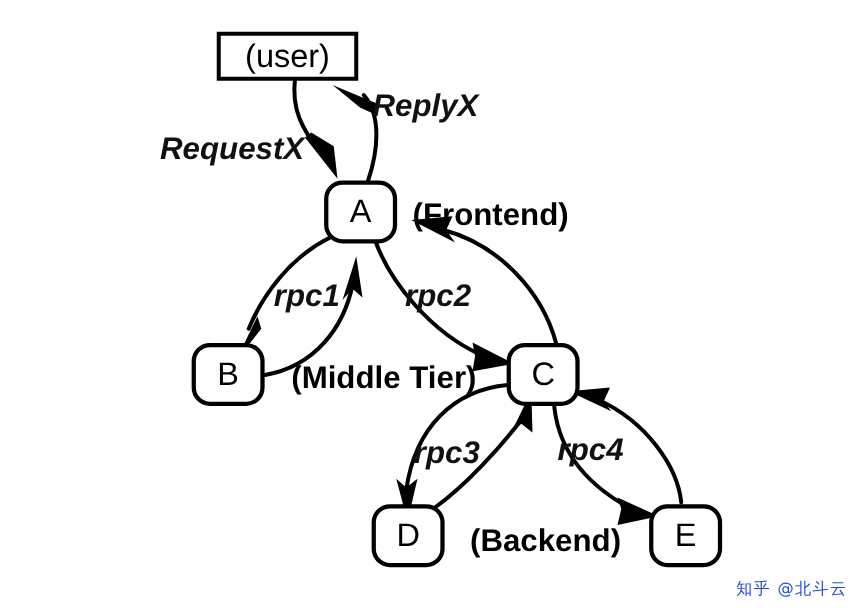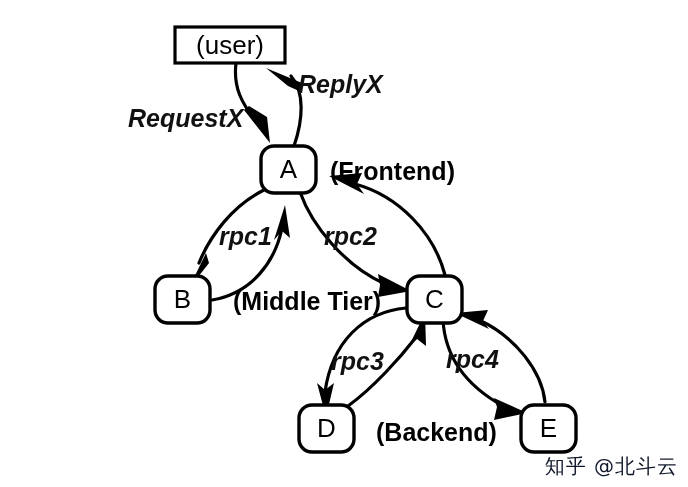--- a/index.html
+++ b/index.html
@@ -57,22 +57,22 @@
   }
   .arrow-head {
     fill: #000000;
     stroke: none;
   }
   .watermark {
     position: absolute;
     right: 10px;
     bottom: 7px;
     font-family: "DejaVu Sans", sans-serif;
-    font-size: 20px;
-    color: #0f172a;
+    font-size: 13px;
+    color: #1d4ed8;
     letter-spacing: 1px;
     white-space: nowrap;
     user-select: none;
   }
 </style>
 </head>
 <body>
 
 <div id="canvas">
 

